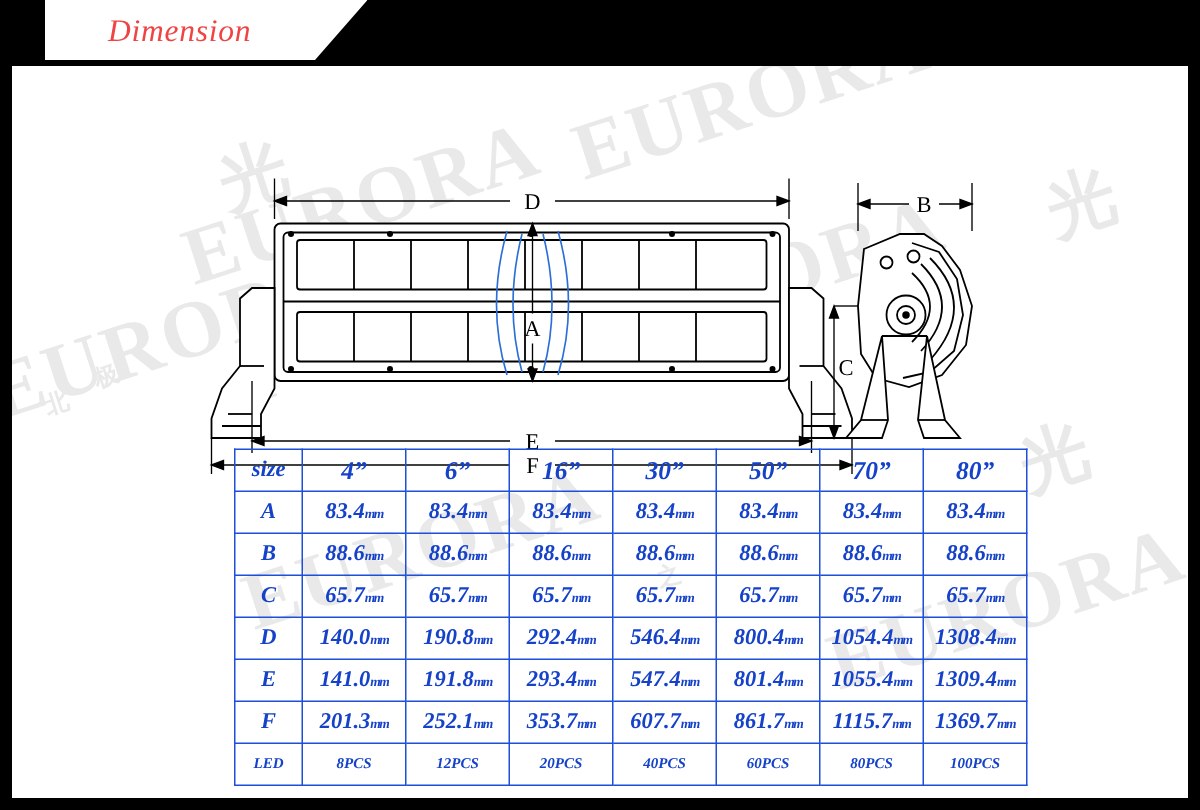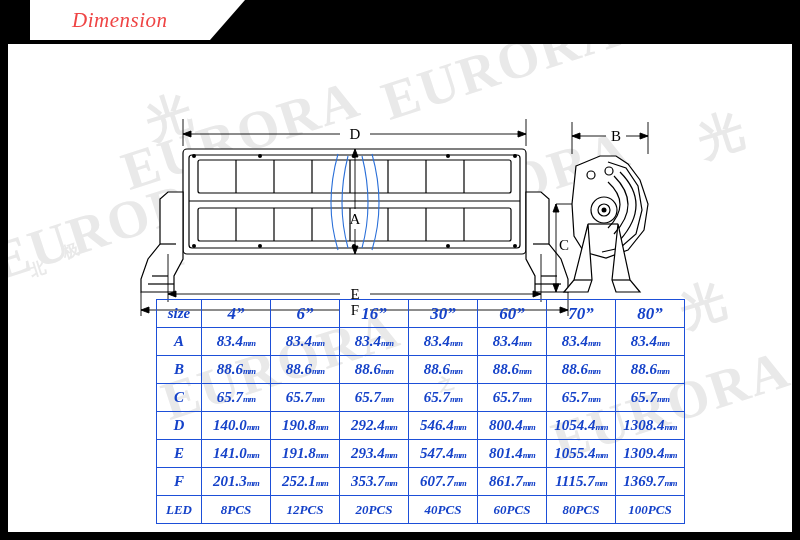--- a/index.html
+++ b/index.html
@@ -55,21 +55,21 @@
     text-align:center;
     font-weight:bold;
     padding:0;
     height:27px;
     font-size:15px;
   }
   #spec-table .colhead{width:68px;font-size:17px;}
   #spec-table .rowhead{width:44px;font-size:15px;}
   #spec-table td.val{font-size:15px;}
   .unit{font-size:9px;vertical-align:baseline;letter-spacing:-1px;}
-  #spec-table tr.led td{font-size:13px;}
+  #spec-table tr.led td{font-size:10px;}
   #spec-table td.rowhead-led{font-size:13px;}
 </style>
 </head>
 <body>
 
 <div id="header">
   <div id="header-tab">
     <span id="header-title">Dimension</span>
   </div>
 </div>
@@ -222,21 +222,21 @@
   </svg>
 
   <table id="spec-table">
     <thead>
       <tr>
         <th class="rowhead">size</th>
         <th class="colhead">4”</th>
         <th class="colhead">6”</th>
         <th class="colhead">16”</th>
         <th class="colhead">30”</th>
-        <th class="colhead">60”</th>
+        <th class="colhead">50”</th>
         <th class="colhead">70”</th>
         <th class="colhead">80”</th>
       </tr>
     </thead>
     <tbody id="table-body">
         <tr>
           <td class="rowhead">A</td>
           <td class="val">83.4<span class="unit">mm</span></td>
           <td class="val">83.4<span class="unit">mm</span></td>
           <td class="val">83.4<span class="unit">mm</span></td>

